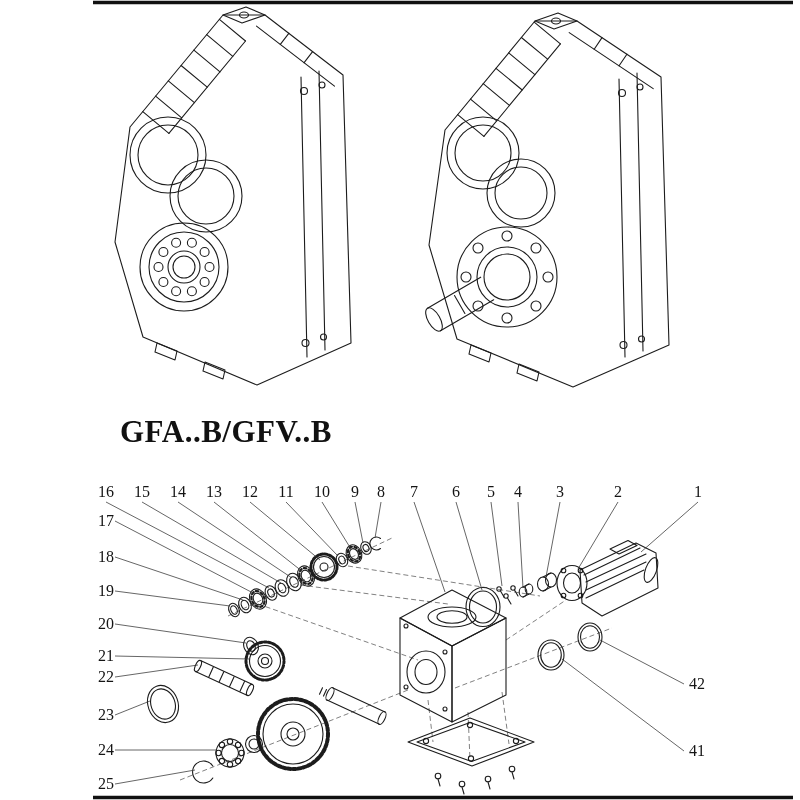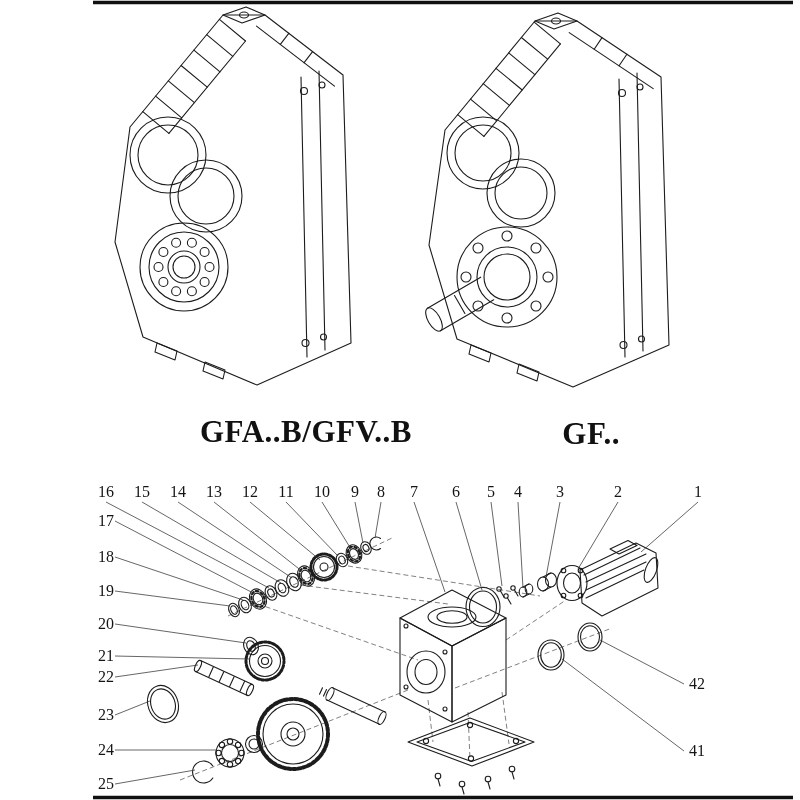--- a/index.html
+++ b/index.html
@@ -7,21 +7,21 @@
         font-family:"Liberation Serif",serif;}
   .page svg{position:absolute;left:0;top:0;}
   .art{stroke:#1c1c1c;fill:none;stroke-width:1.1;stroke-linecap:round;stroke-linejoin:round;}
   .border{stroke:#111;stroke-width:3.5;}
   .dash{stroke:#4a4a4a;fill:none;stroke-width:0.7;stroke-dasharray:5 3;}
   .leader{stroke:#333;stroke-width:0.75;}
   .teeth{stroke-width:3;stroke-dasharray:2.5 1.9;}
   .teeth-big{stroke-width:4;stroke-dasharray:3 2.2;}
   .ball{stroke-width:2.2;stroke-dasharray:2.5 2.5;}
   .callout{font:16px "Liberation Serif",serif;fill:#141414;stroke:none;text-anchor:middle;}
-  .model-label{position:absolute;text-align:right;font-family:"Liberation Serif",serif;
+  .model-label{position:absolute;text-align:left;font-family:"Liberation Serif",serif;
                font-weight:700;font-size:31px;letter-spacing:.5px;color:#111;}
 </style>
 </head>
 <body>
 
 <div class="page">
 
 <svg width="800" height="800" viewBox="0 0 800 800">
 
   <g>
@@ -378,15 +378,14 @@
       <text class="callout" x="106" y="720">23</text>
       <text class="callout" x="106" y="755">24</text>
       <text class="callout" x="106" y="789">25</text>
       <text class="callout" x="697" y="689">42</text>
       <text class="callout" x="697" y="756">41</text>
     </g>
   </g>
 </svg>
 
 <div class="model-label" style="left:120px;top:414px;width:292px;">GFA..B/GFV..B</div>
-<div class="model-label" style="left:470px;top:416px;width:150px;">GF..</div>
 
 </div>
 
 </body></html>

